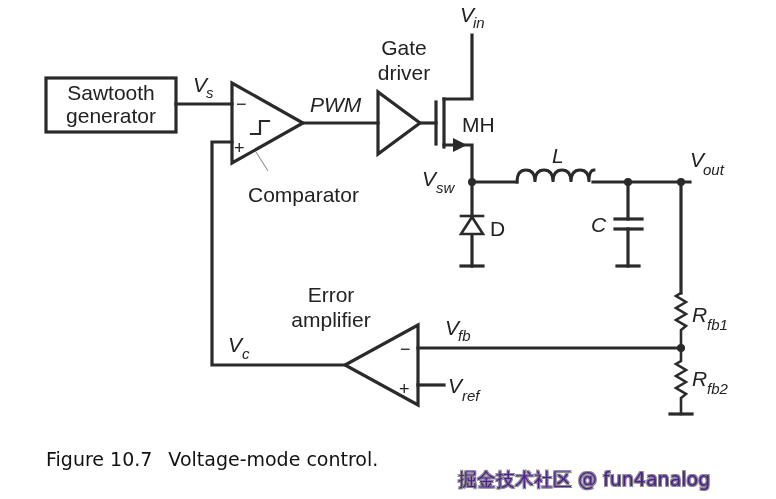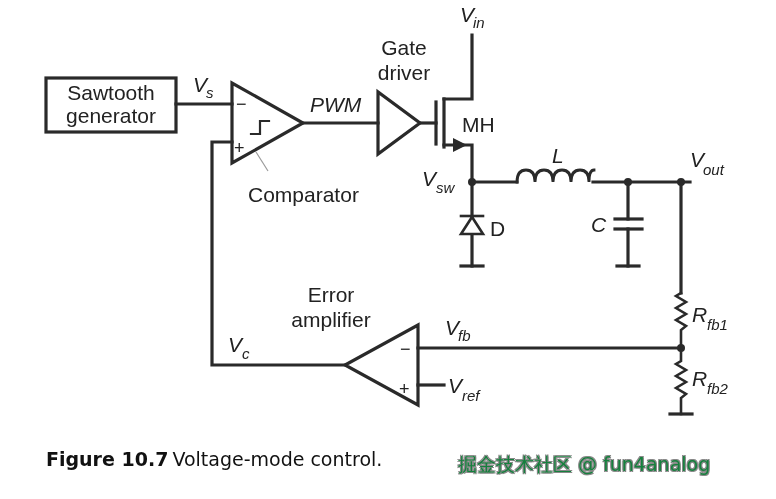--- a/index.html
+++ b/index.html
@@ -6,22 +6,22 @@
     body { width: 776px; height: 499px; position: relative; overflow: hidden; }
     #diagram { position: absolute; left: 0; top: 0; }
     .wire { stroke: #2a2a2a; stroke-width: 3.2; fill: none; stroke-linecap: square; stroke-linejoin: miter; }
     .thin { stroke: #9a9a9a; stroke-width: 1.2; fill: none; }
     .dot { fill: #2a2a2a; }
     .lbl { font-family: "Liberation Sans", sans-serif; font-size: 21px; fill: #222; }
     .ital { font-style: italic; }
     .sub { font-size: 15px; font-style: italic; }
     .sign { font-family: "Liberation Sans", sans-serif; font-size: 18px; fill: #222; }
     .caption { position: absolute; left: 46px; top: 448px; font-family: "DejaVu Sans", sans-serif; font-size: 19px; color: #111; white-space: nowrap; }
-    .caption .fig { font-weight: bold; margin-right: 4px; }
-    .watermark { position: absolute; left: 458px; top: 452px; font-family: "DejaVu Sans", sans-serif; font-size: 19px; color: #15803d; white-space: nowrap;
+    .caption .fig { font-weight: normal; margin-right: 16px; }
+    .watermark { position: absolute; left: 458px; top: 467px; font-family: "DejaVu Sans", sans-serif; font-size: 19px; color: #4c1d95; white-space: nowrap;
       text-shadow: -1px -1px 0 #888, 1px -1px 0 #888, -1px 1px 0 #888, 1px 1px 0 #888; letter-spacing: 0px; }
   </style>
 </head>
 <body>
 
 <svg id="diagram" width="776" height="440" viewBox="0 0 776 440">
 
   <g>
     <rect x="46" y="78" width="130" height="54" class="wire"></rect>
     <text x="111" y="100" text-anchor="middle" class="lbl">Sawtooth</text>

